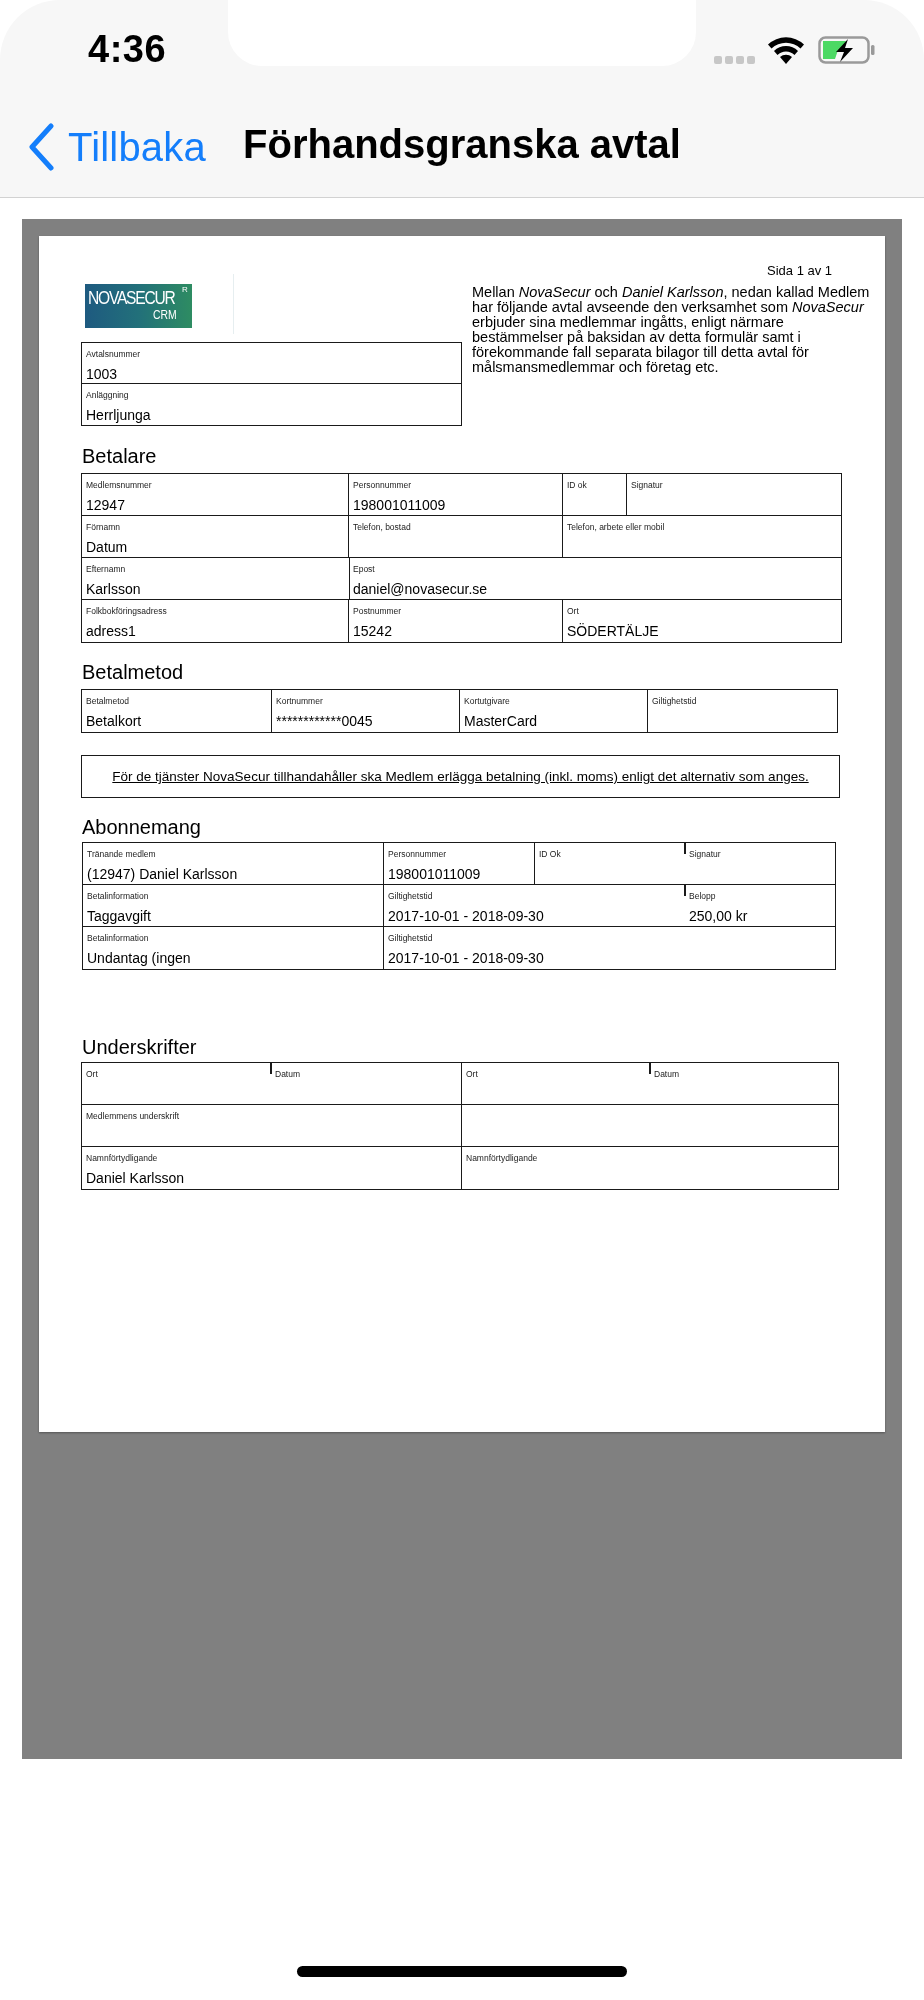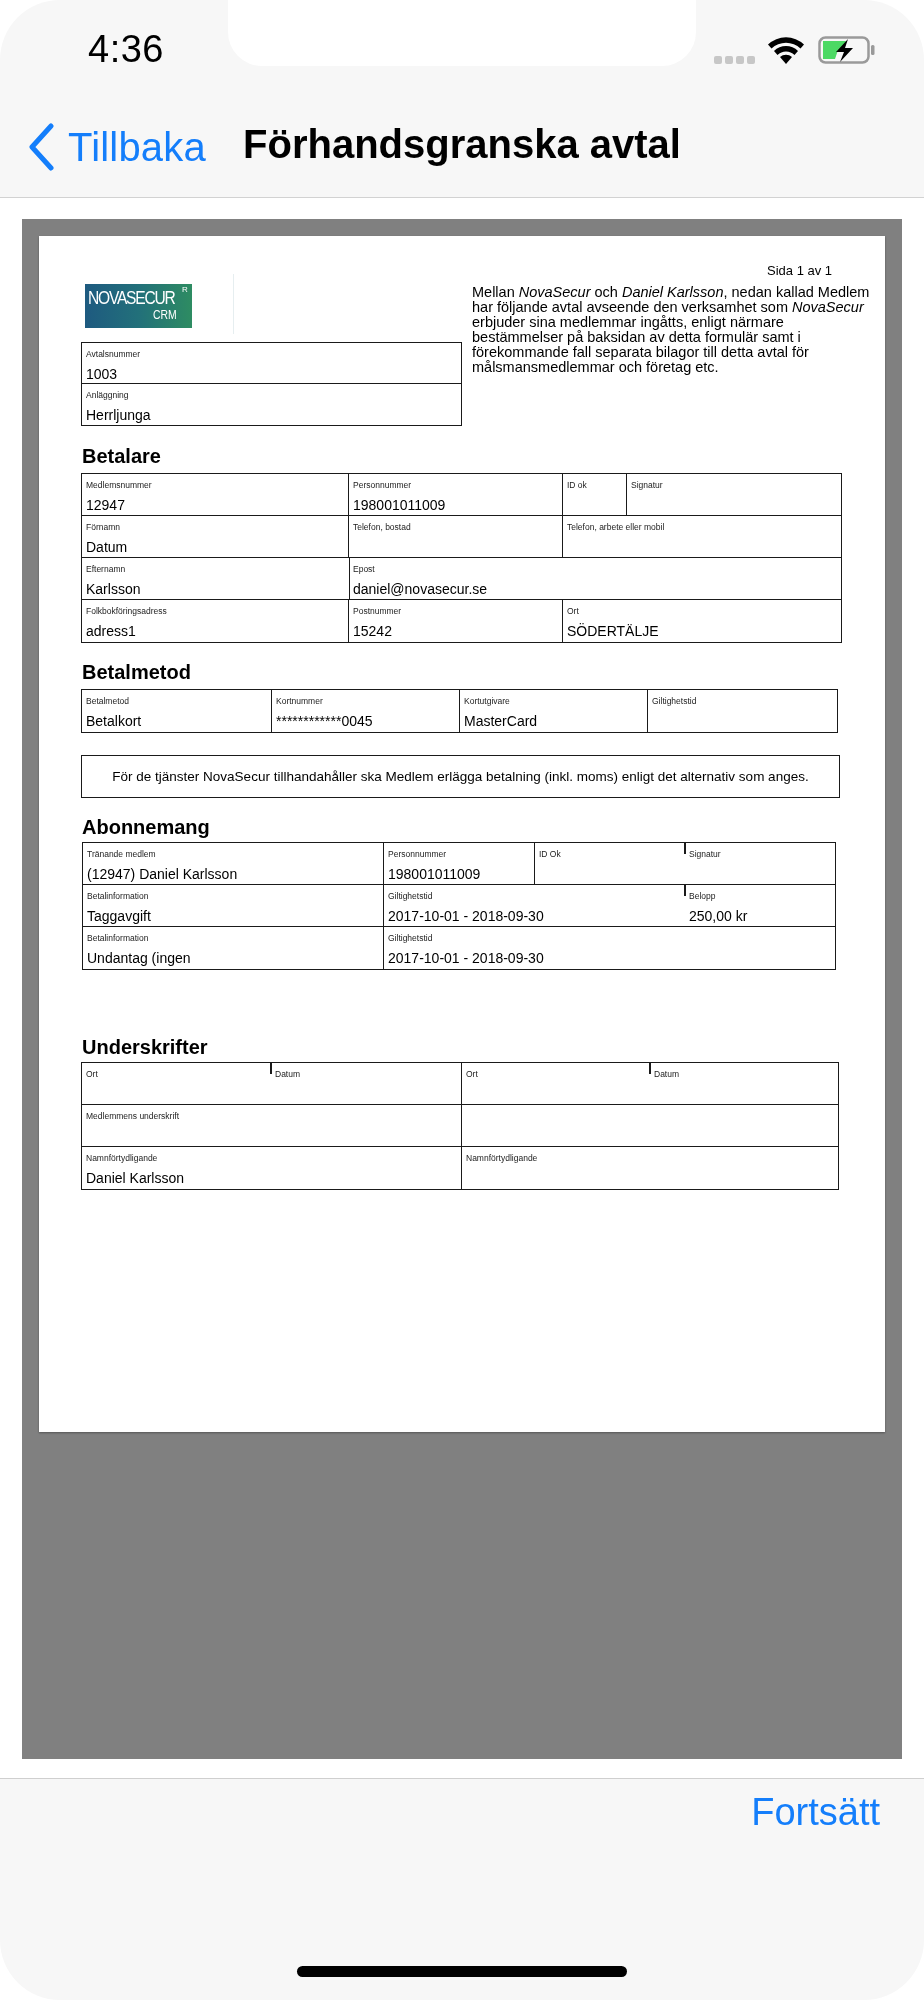--- a/index.html
+++ b/index.html
@@ -3,21 +3,21 @@
 <meta charset="utf-8">
 <style>
   * { box-sizing: border-box; margin: 0; padding: 0; }
   html, body { width: 924px; height: 2000px; background: #ffffff; overflow: hidden; }
   body { position: relative; font-family: "Liberation Sans", sans-serif; color: #000; }
 
   
   .screen { position: absolute; left: 0; top: 0; width: 924px; height: 2000px; background: #ffffff; border-radius: 60px; overflow: hidden; }
   .statusbar { position: absolute; left: 0; top: 0; width: 924px; height: 100px; background: #f7f7f7; }
   .notch { position: absolute; left: 228px; top: 0; width: 468px; height: 66px; background: #ffffff; border-radius: 0 0 34px 34px; }
-  .time { position: absolute; left: 88px; top: 28px; font-size: 38px; font-weight: 400; letter-spacing: 0.5px; }
+  .time { position: absolute; left: 88px; top: 28px; font-size: 38px; font-weight: 700; letter-spacing: 0.5px; }
   .signal { position: absolute; left: 714px; top: 56px; display: flex; gap: 3px; }
   .signal span { width: 8px; height: 8px; border-radius: 2px; background: #c7c7c7; display: block; }
   .wifi { position: absolute; left: 766px; top: 34px; width: 40px; height: 32px; }
   .battery { position: absolute; left: 818px; top: 36px; width: 58px; height: 28px; }
 
   .navbar { position: absolute; left: 0; top: 100px; width: 924px; height: 98px; background: #f7f7f7; border-bottom: 1px solid #d2d2d2; }
   .back { position: absolute; left: 26px; top: 22px; height: 50px; display: flex; align-items: center; color: #147efb; cursor: pointer; }
   .back svg { width: 30px; height: 48px; }
   .back-label { font-size: 40px; margin-left: 12px; letter-spacing: 0.2px; }
   .nav-title { position: absolute; left: 0; width: 924px; top: 22px; text-align: center; font-size: 40px; font-weight: 600; padding-left: 0; }
@@ -32,28 +32,28 @@
   .page-no { left: 728px; top: 27px; font-size: 13px; }
   .logo { left: 46px; top: 48px; width: 107px; height: 44px; background: linear-gradient(90deg, #1e5a80 0%, #22707a 50%, #2e8c62 100%); color: #fff; font-family: "Liberation Sans", sans-serif; }
   .logo .l1 { position: absolute; left: 3px; top: 3px; font-size: 19px; letter-spacing: -1.5px; transform: scaleX(0.82); transform-origin: left; font-weight: 400; }
   .logo .l2 { position: absolute; left: 68px; top: 23px; font-size: 13px; transform: scaleX(0.8); transform-origin: left; }
   .logo .reg { position: absolute; left: 97px; top: 1px; font-size: 8px; }
   .logo-sep { left: 194px; top: 38px; width: 1px; height: 60px; background: #e6eef0; }
 
   .intro { left: 433px; top: 49px; width: 400px; font-size: 14.5px; line-height: 15px; }
   .intro i { font-style: italic; }
 
-  .section-title { font-size: 20px; font-weight: 700; }
+  .section-title { font-size: 20px; font-weight: 400; }
 
   .cell { position: absolute; border: 1.5px solid #1a1a1a; background: #fff; }
   .lbl { position: absolute; left: 4px; top: 6px; font-size: 8.5px; color: #222; white-space: nowrap; }
   .val { position: absolute; left: 4px; top: 23px; font-size: 14px; white-space: nowrap; }
   .tick { position: absolute; width: 1.5px; height: 12px; background: #1a1a1a; }
 
-  .notice { position: absolute; border: 1.5px solid #1a1a1a; display: flex; align-items: center; justify-content: center; font-size: 13.5px; }
+  .notice { position: absolute; border: 1.5px solid #1a1a1a; display: flex; align-items: center; justify-content: center; font-size: 13.5px; text-decoration: underline; }
 
   .toolbar { position: absolute; left: 0; top: 1778px; width: 924px; height: 222px; background: #f7f7f7; border-top: 1px solid #cfcfcf; }
   .continue { position: absolute; right: 44px; top: 12px; font-size: 38px; color: #147efb; cursor: pointer; }
   .home-indicator { position: absolute; left: 297px; top: 1966px; width: 330px; height: 11px; background: #000; border-radius: 6px; }
 </style>
 </head>
 <body>
 
 <div class="screen">
 
@@ -243,17 +243,14 @@
         <span class="lbl">Namnförtydligande</span>
         <span class="val">Daniel Karlsson</span>
       </div>
       <div class="cell" style="left:422px; top:910px; width:378px; height:44px;">
         <span class="lbl">Namnförtydligande</span>
       </div>
 
     </div>
   </div>
 
-  <div class="toolbar">
-    <div class="continue">Fortsätt</div>
-  </div>
   <div class="home-indicator"></div>
 </div>
 
 </body></html>

